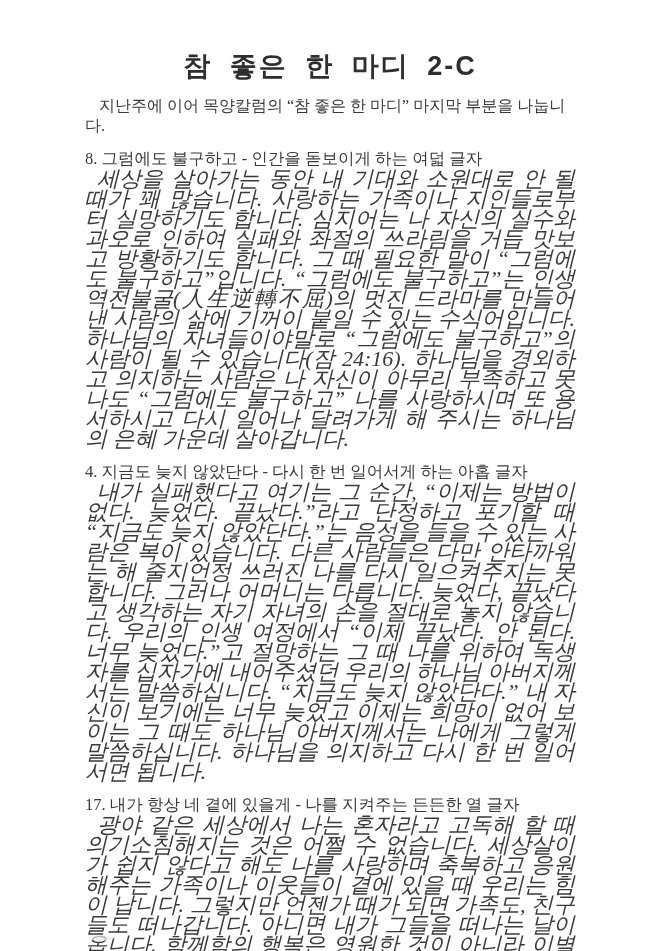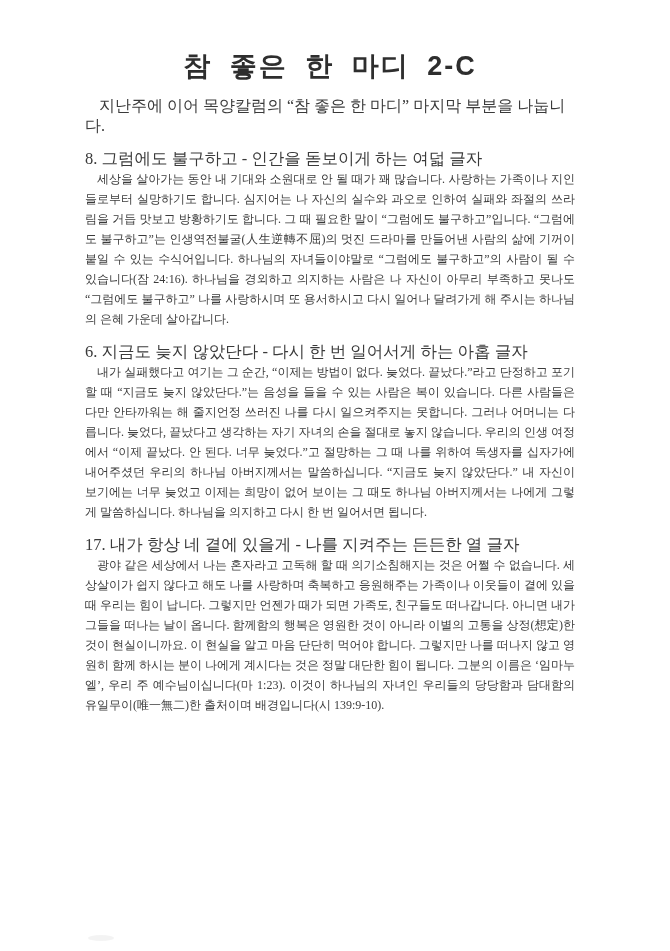--- a/index.html
+++ b/index.html
@@ -45,26 +45,27 @@
   }
   .section-heading {
     font-size: 16.5px;
     line-height: 20px;
     margin: 0;
     color: #3a3a3a;
     white-space: nowrap;
   }
   .section-body {
     margin: 0;
-    font-size: 12px;
+    font-size: 22px;
     line-height: 20px;
     text-align: justify;
     text-indent: 12px;
     color: #3a3a3a;
     word-break: break-all;
+    font-style: italic;
   }
   .scan-artifact {
     position: absolute;
     left: 88px;
     top: 935px;
     width: 26px;
     height: 6px;
     background: #eeeeee;
     border-radius: 50%;
     opacity: 0.7;
@@ -78,21 +79,21 @@
   <h1 class="doc-title">참 좋은 한 마디 2-C</h1>
 
   <p class="doc-subtitle">지난주에 이어 목양칼럼의 “참 좋은 한 마디” 마지막 부분을 나눕니다.</p>
 
   <div class="section">
     <p class="section-heading">8. 그럼에도 불구하고 - 인간을 돋보이게 하는 여덟 글자</p>
     <p class="section-body">세상을 살아가는 동안 내 기대와 소원대로 안 될 때가 꽤 많습니다. 사랑하는 가족이나 지인들로부터 실망하기도 합니다. 심지어는 나 자신의 실수와 과오로 인하여 실패와 좌절의 쓰라림을 거듭 맛보고 방황하기도 합니다. 그 때 필요한 말이 “그럼에도 불구하고”입니다. “그럼에도 불구하고”는 인생역전불굴(人生逆轉不屈)의 멋진 드라마를 만들어낸 사람의 삶에 기꺼이 붙일 수 있는 수식어입니다. 하나님의 자녀들이야말로 “그럼에도 불구하고”의 사람이 될 수 있습니다(잠 24:16). 하나님을 경외하고 의지하는 사람은 나 자신이 아무리 부족하고 못나도 “그럼에도 불구하고” 나를 사랑하시며 또 용서하시고 다시 일어나 달려가게 해 주시는 하나님의 은혜 가운데 살아갑니다.</p>
   </div>
 
   <div class="section">
-    <p class="section-heading">6. 지금도 늦지 않았단다 - 다시 한 번 일어서게 하는 아홉 글자</p>
+    <p class="section-heading">4. 지금도 늦지 않았단다 - 다시 한 번 일어서게 하는 아홉 글자</p>
     <p class="section-body">내가 실패했다고 여기는 그 순간, “이제는 방법이 없다. 늦었다. 끝났다.”라고 단정하고 포기할 때 “지금도 늦지 않았단다.”는 음성을 들을 수 있는 사람은 복이 있습니다. 다른 사람들은 다만 안타까워는 해 줄지언정 쓰러진 나를 다시 일으켜주지는 못합니다. 그러나 어머니는 다릅니다. 늦었다, 끝났다고 생각하는 자기 자녀의 손을 절대로 놓지 않습니다. 우리의 인생 여정에서 “이제 끝났다. 안 된다. 너무 늦었다.”고 절망하는 그 때 나를 위하여 독생자를 십자가에 내어주셨던 우리의 하나님 아버지께서는 말씀하십니다. “지금도 늦지 않았단다.” 내 자신이 보기에는 너무 늦었고 이제는 희망이 없어 보이는 그 때도 하나님 아버지께서는 나에게 그렇게 말씀하십니다. 하나님을 의지하고 다시 한 번 일어서면 됩니다.</p>
   </div>
 
   <div class="section">
     <p class="section-heading">17. 내가 항상 네 곁에 있을게 - 나를 지켜주는 든든한 열 글자</p>
     <p class="section-body">광야 같은 세상에서 나는 혼자라고 고독해 할 때 의기소침해지는 것은 어쩔 수 없습니다. 세상살이가 쉽지 않다고 해도 나를 사랑하며 축복하고 응원해주는 가족이나 이웃들이 곁에 있을 때 우리는 힘이 납니다. 그렇지만 언젠가 때가 되면 가족도, 친구들도 떠나갑니다. 아니면 내가 그들을 떠나는 날이 옵니다. 함께함의 행복은 영원한 것이 아니라 이별의 고통을 상정(想定)한 것이 현실이니까요. 이 현실을 알고 마음 단단히 먹어야 합니다. 그렇지만 나를 떠나지 않고 영원히 함께 하시는 분이 나에게 계시다는 것은 정말 대단한 힘이 됩니다. 그분의 이름은 ‘임마누엘’, 우리 주 예수님이십니다(마 1:23). 이것이 하나님의 자녀인 우리들의 당당함과 담대함의 유일무이(唯一無二)한 출처이며 배경입니다(시 139:9-10).</p>
   </div>
 
   <div class="scan-artifact"></div>
 

